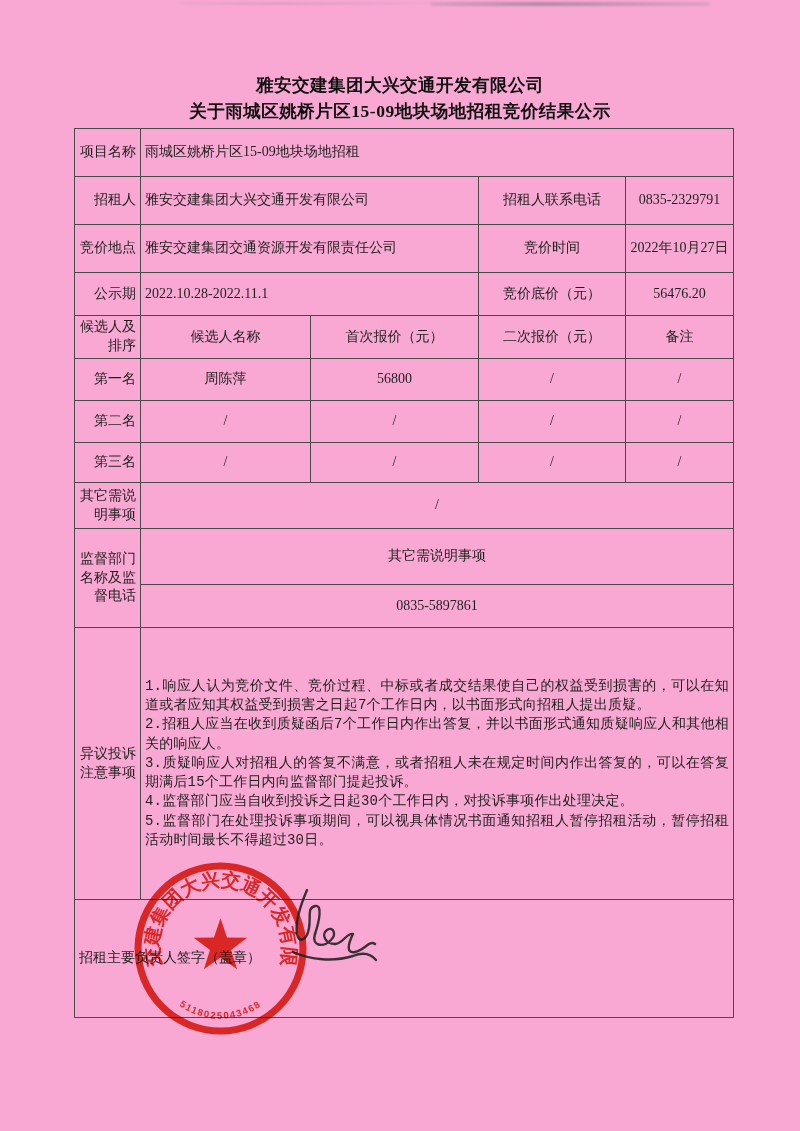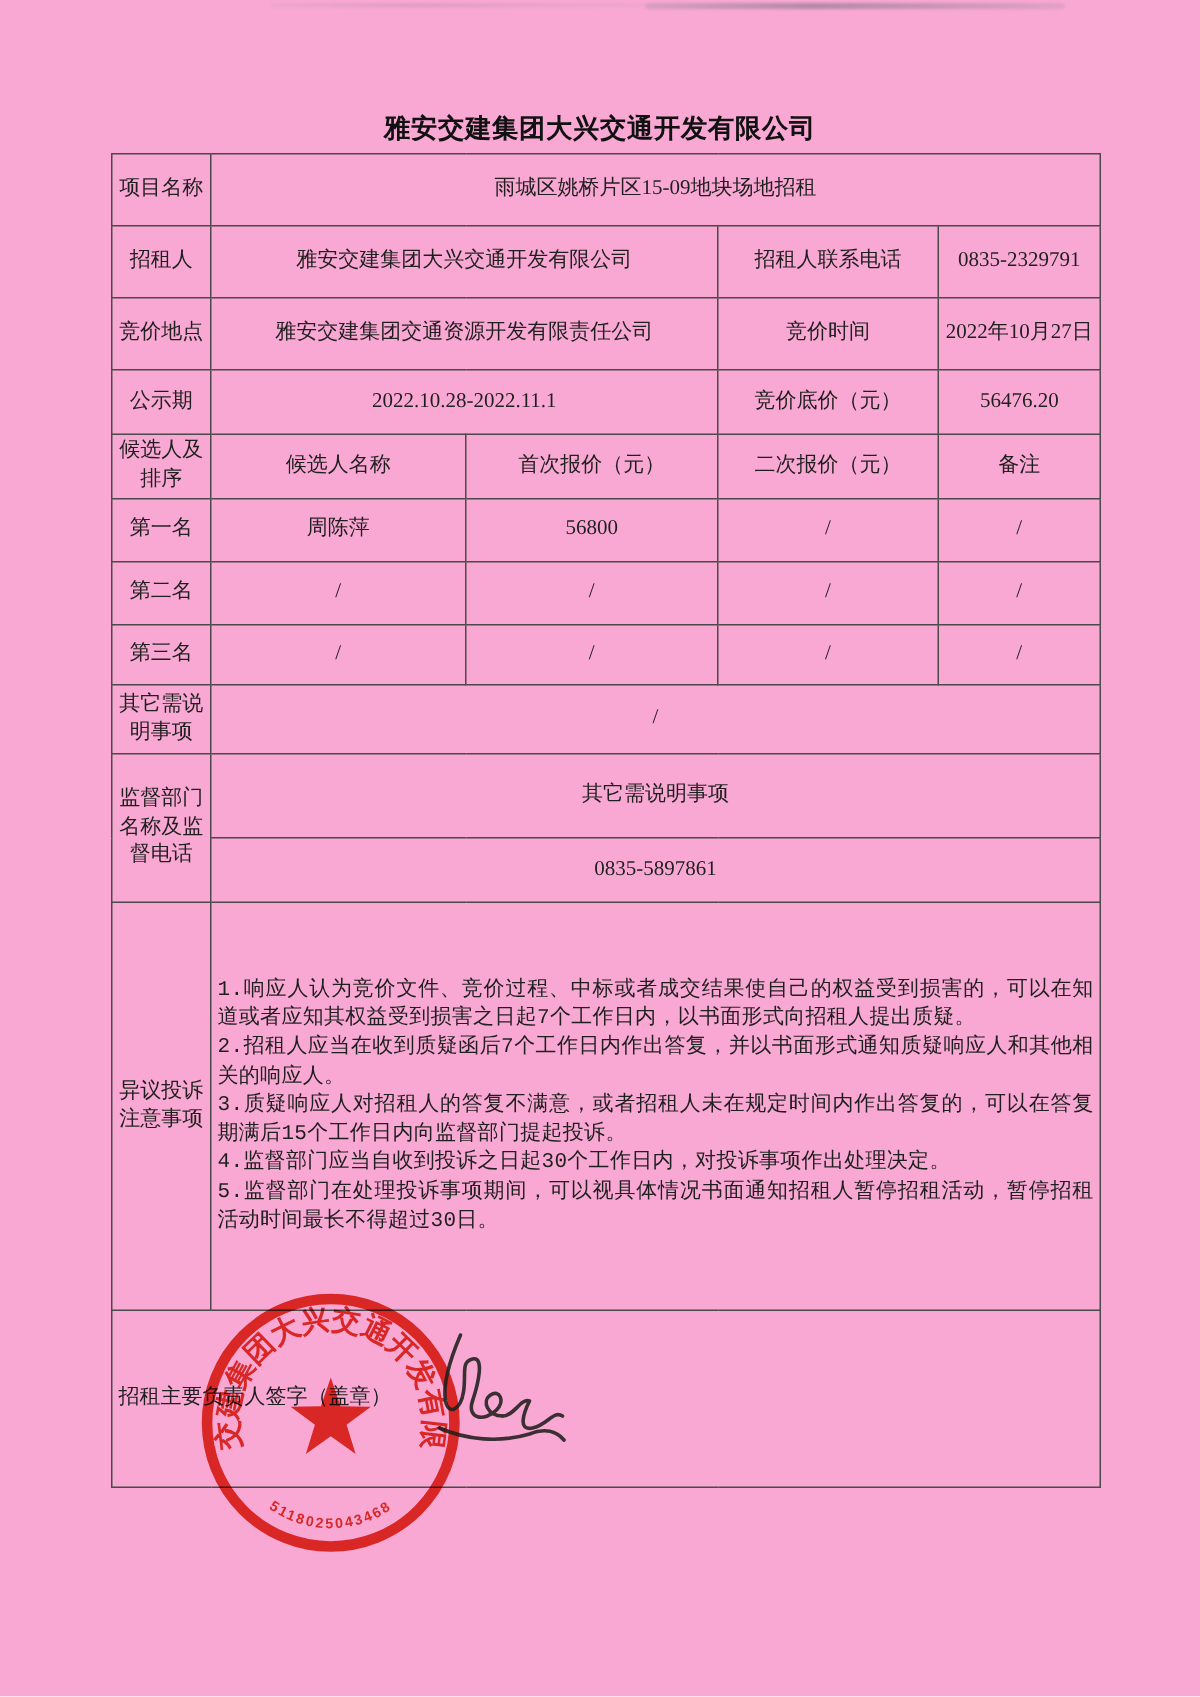--- a/index.html
+++ b/index.html
@@ -32,22 +32,22 @@
     width: 659px;
     font-size: 14px;
   }
   table.doc td {
     border: 1.5px solid #4a4a4a;
     vertical-align: middle;
     padding: 2px 4px;
     overflow: hidden;
     line-height: 1.35;
   }
-  td.lbl { text-align: center; padding-left: 4px; padding-right: 2px; }
-  td.val-left { text-align: center; padding-left: 6px; }
+  td.lbl { text-align: right; padding-left: 4px; padding-right: 2px; }
+  td.val-left { text-align: left; padding-left: 6px; }
   td.ctr { text-align: center; }
   td.objection-cell { padding: 6px 8px 6px 6px; font-family: Liberation Mono, monospace; }
   .obj-item { text-align: justify; line-height: 1.38; letter-spacing: 0.2px; }
   td.sig-cell { position: relative; text-align: left; padding-left: 4px; }
 
   .seal-wrap {
     position: absolute; left: 130px; top: 858px; width: 181px; height: 181px;
     mix-blend-mode: multiply; opacity: 0.92; pointer-events: none;
   }
   .signature-wrap {
@@ -58,20 +58,21 @@
 </head>
 <body>
 
 <div class="page">
 
   <div class="scan-smudge"></div>
   <div class="scan-smudge faint"></div>
 
   <div class="title-block">
     <div class="title-line">雅安交建集团大兴交通开发有限公司</div>
+    <div class="title-line">关于雨城区姚桥片区15-09地块场地招租竞价结果公示</div>
   </div>
 
   <table class="doc">
     <colgroup>
       <col style="width:66px">
         <col style="width:170px">
         <col style="width:168px">
         <col style="width:147px">
         <col style="width:108px">
     </colgroup>

